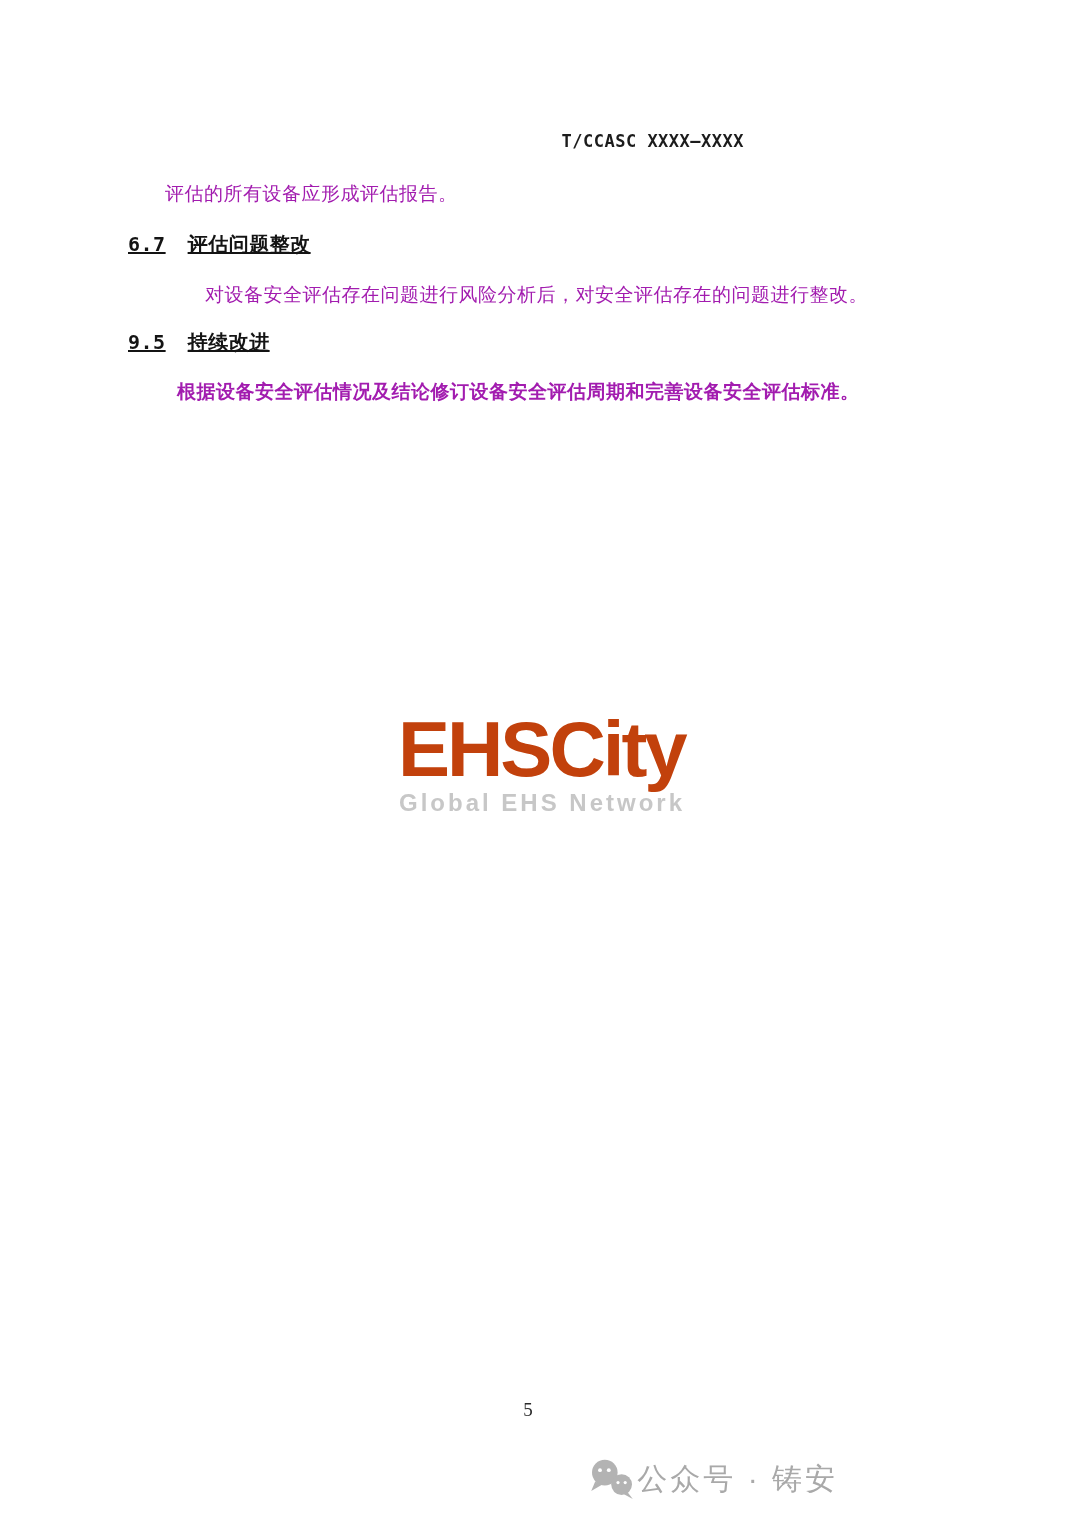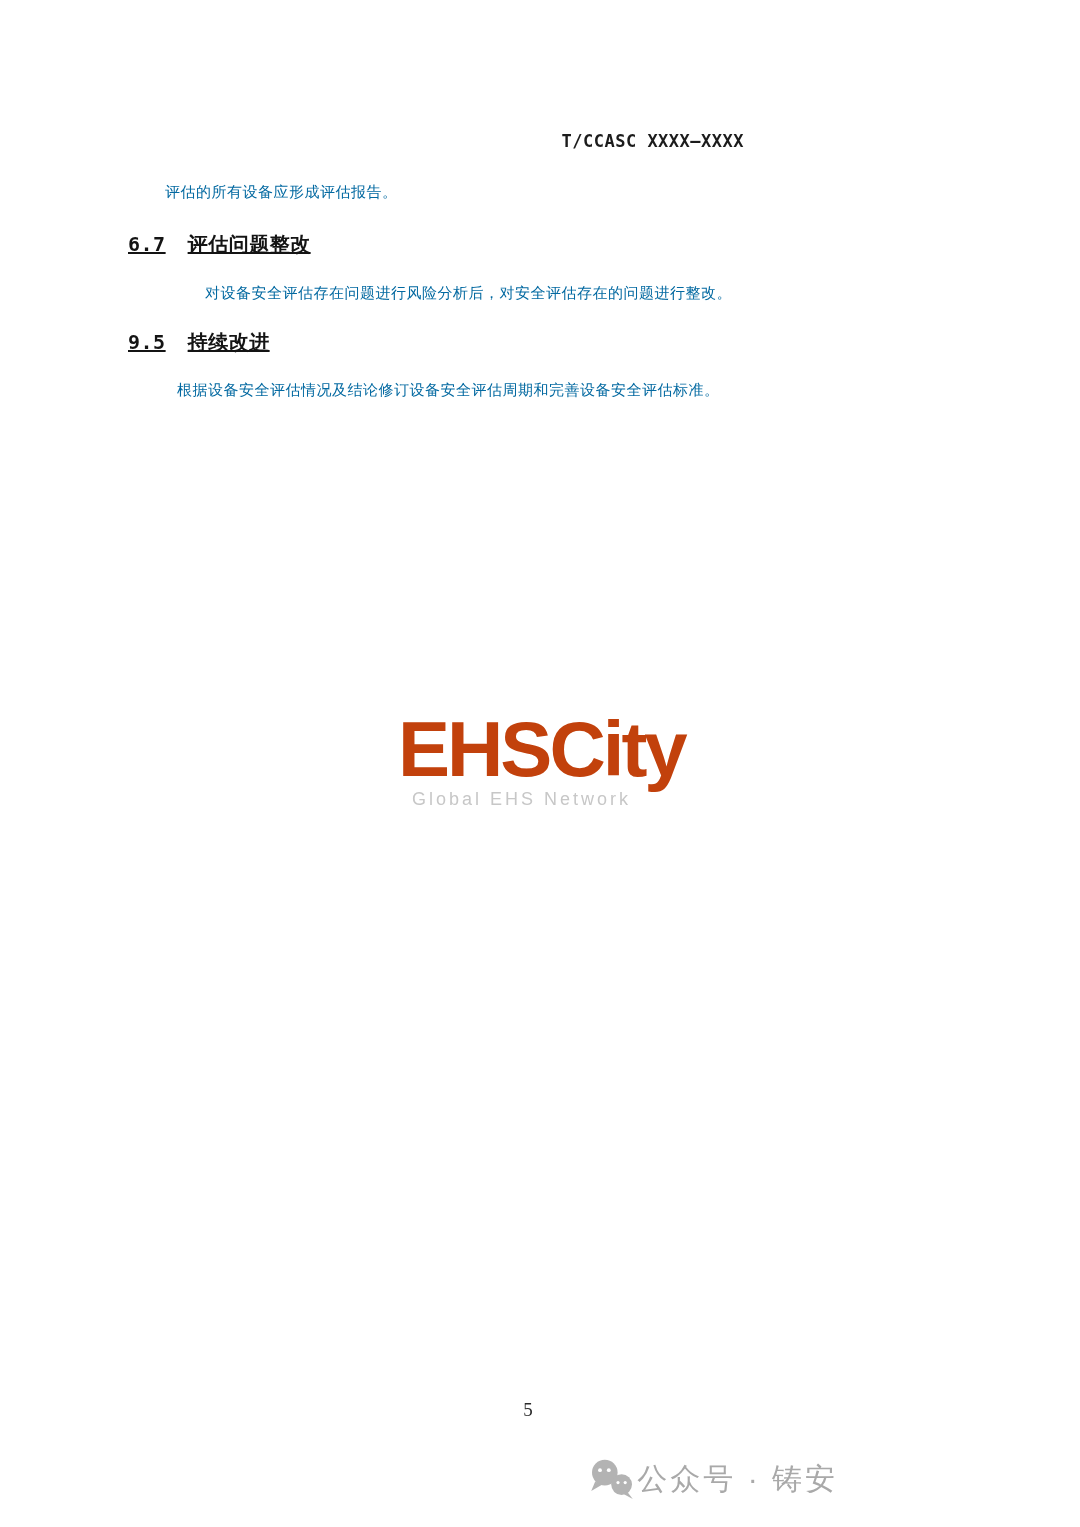--- a/index.html
+++ b/index.html
@@ -18,29 +18,29 @@
     top: 131px;
     right: 124px;
     font-family: "DejaVu Sans Mono", "Liberation Mono", monospace;
     font-size: 17px;
     font-weight: bold;
     letter-spacing: 0.5px;
     color: #1c1c1c;
   }
   .para {
     position: absolute;
-    font-size: 15px;
+    font-size: 19px;
     line-height: 1.2;
-    color: #0369a1;
+    color: #a21caf;
     letter-spacing: 0.5px;
     white-space: nowrap;
   }
   .para-intro { left: 165px; top: 183px; }
   .para-67   { left: 165px; top: 284px; margin-left: 40px; }
-  .para-68   { left: 177px; top: 381px; }
+  .para-68   { left: 177px; top: 381px; font-weight: bold; }
   .heading {
     position: absolute;
     left: 128px;
     font-family: "Liberation Sans", "DejaVu Sans", sans-serif;
     font-size: 20px;
     font-weight: bold;
     color: #141414;
     letter-spacing: 0.5px;
     white-space: nowrap;
     text-decoration: underline;
@@ -55,25 +55,25 @@
     font-family: "Liberation Sans", "DejaVu Sans", sans-serif;
     user-select: none;
   }
   .wm-logo {
     font-size: 78px;
     font-weight: bold;
     line-height: 0.92;
     letter-spacing: -3px;
   }
   .wm-tagline {
-    font-size: 18px;
-    font-weight: normal;
+    font-size: 24px;
+    font-weight: bold;
     letter-spacing: 3px;
     margin-top: 3px;
-    margin-left: 14px;
+    margin-left: 1px;
   }
   .page-number {
     position: absolute;
     left: 0;
     top: 1399px;
     width: 1056px;
     text-align: center;
     font-size: 19px;
     color: #2a2a2a;
   }

